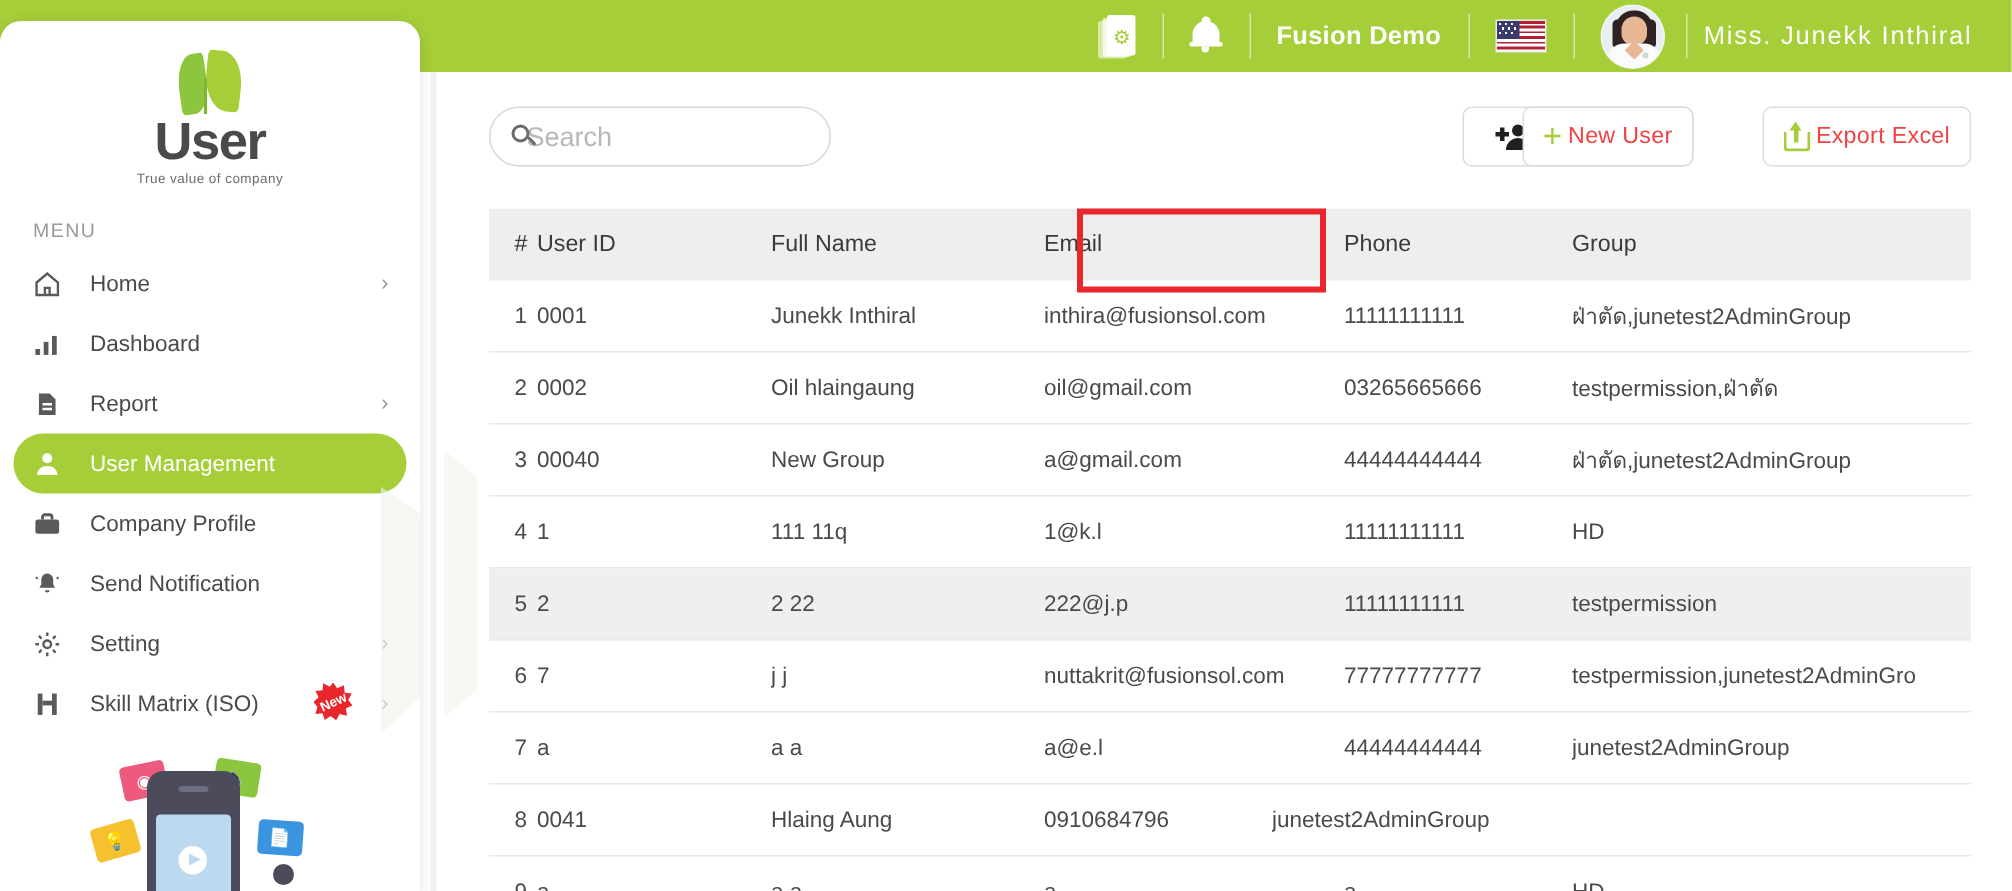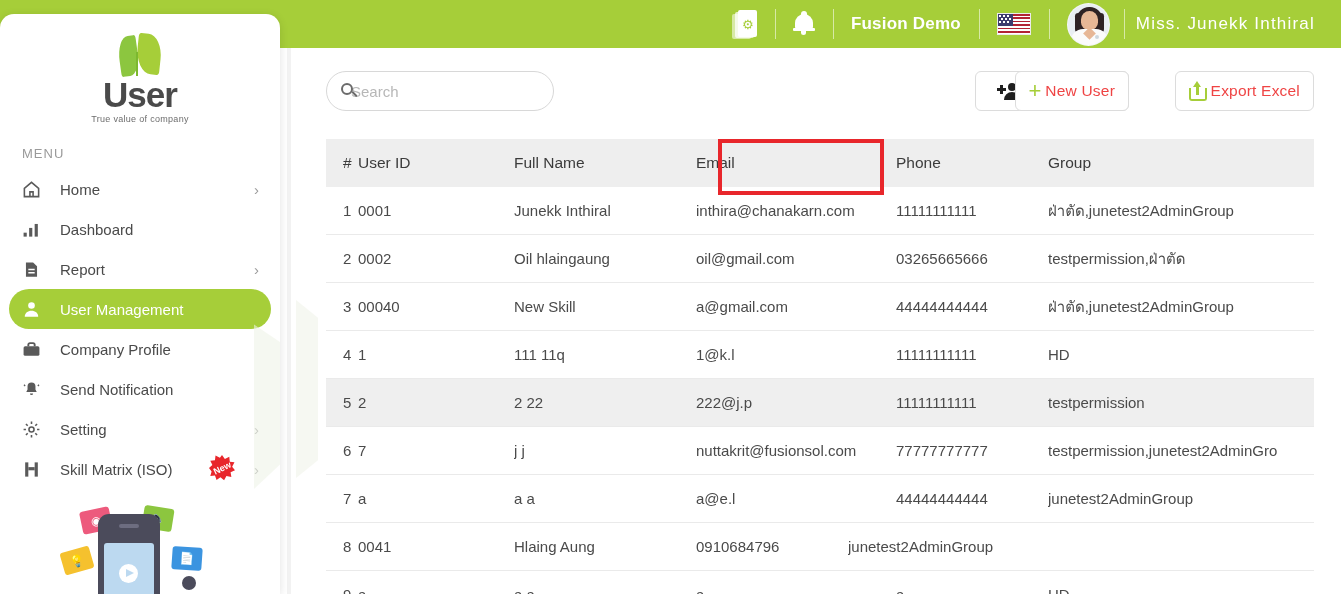--- a/index.html
+++ b/index.html
@@ -313,21 +313,21 @@
     width: 12px; height: 12px;
     border: 2px solid #6b6b6b; border-radius: 50%;
   }
   #search-icon .hdl {
     position: absolute; left: 10px; top: 10px;
     width: 7px; height: 2px; background: #6b6b6b;
     transform: rotate(45deg); border-radius: 1px;
   }
   #search-input {
     border: 0; outline: 0; flex: 1;
-    font-size: 15px; color: #444;
+    font-size: 18px; color: #444;
     font-family: "Liberation Sans", sans-serif;
     background: transparent;
   }
   #search-input::placeholder { color: #b7b7b7; }
 
   .tbtn {
     position: absolute; top: 0; height: 40px;
     border: 1px solid #dcdcdc; border-radius: 6px;
     background: #fff;
     display: flex; align-items: center; justify-content: center;
@@ -627,36 +627,36 @@
     <div class="cell c-name">Full Name</div>
     <div class="cell c-email">Email</div>
     <div class="cell c-phone">Phone</div>
     <div class="cell c-group">Group</div>
   </div>
   <div id="tbody">
       <div class="trow body">
         <div class="cell c-num">1</div>
         <div class="cell c-uid">0001</div>
         <div class="cell c-name">Junekk Inthiral</div>
-        <div class="cell c-email"><span class="email-cell">inthira@chanakarn.com</span></div>
+        <div class="cell c-email"><span class="email-cell">inthira@fusionsol.com</span></div>
         <div class="cell c-phone">11111111111</div>
         <div class="cell c-group">ฝ่าตัด,junetest2AdminGroup</div>
       </div>
       <div class="trow body">
         <div class="cell c-num">2</div>
         <div class="cell c-uid">0002</div>
         <div class="cell c-name">Oil hlaingaung</div>
         <div class="cell c-email"><span class="email-cell">oil@gmail.com</span></div>
         <div class="cell c-phone">03265665666</div>
         <div class="cell c-group">testpermission,ฝ่าตัด</div>
       </div>
       <div class="trow body">
         <div class="cell c-num">3</div>
         <div class="cell c-uid">00040</div>
-        <div class="cell c-name">New Skill</div>
+        <div class="cell c-name">New Group</div>
         <div class="cell c-email"><span class="email-cell">a@gmail.com</span></div>
         <div class="cell c-phone">44444444444</div>
         <div class="cell c-group">ฝ่าตัด,junetest2AdminGroup</div>
       </div>
       <div class="trow body">
         <div class="cell c-num">4</div>
         <div class="cell c-uid">1</div>
         <div class="cell c-name">111 11q</div>
         <div class="cell c-email"><span class="email-cell">1@k.l</span></div>
         <div class="cell c-phone">11111111111</div>

